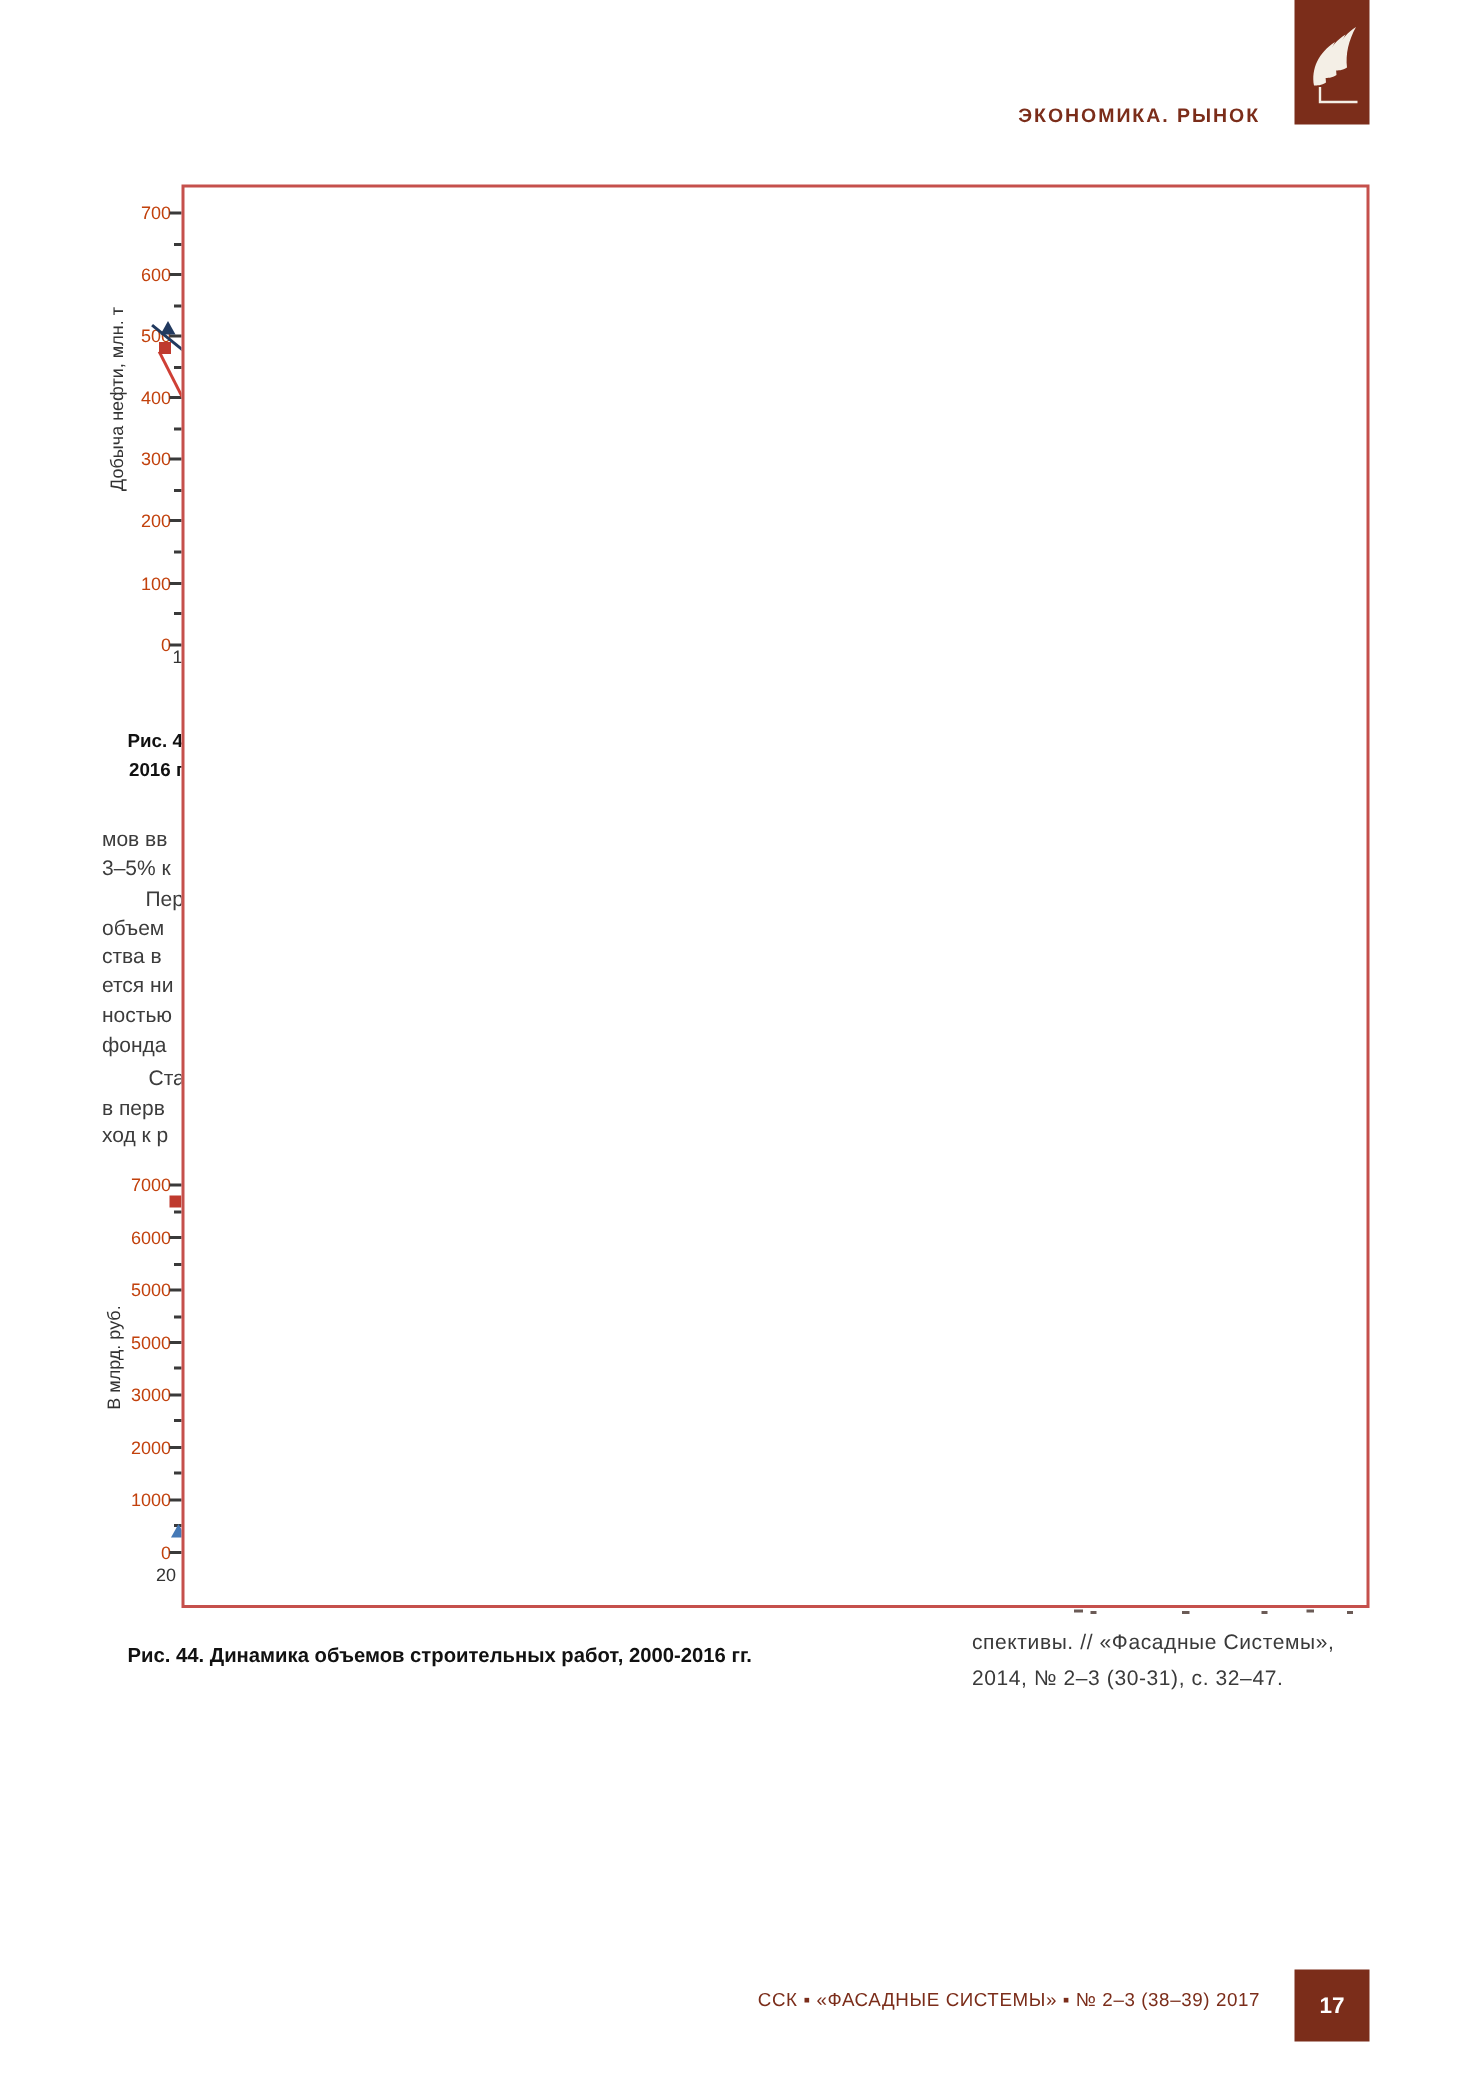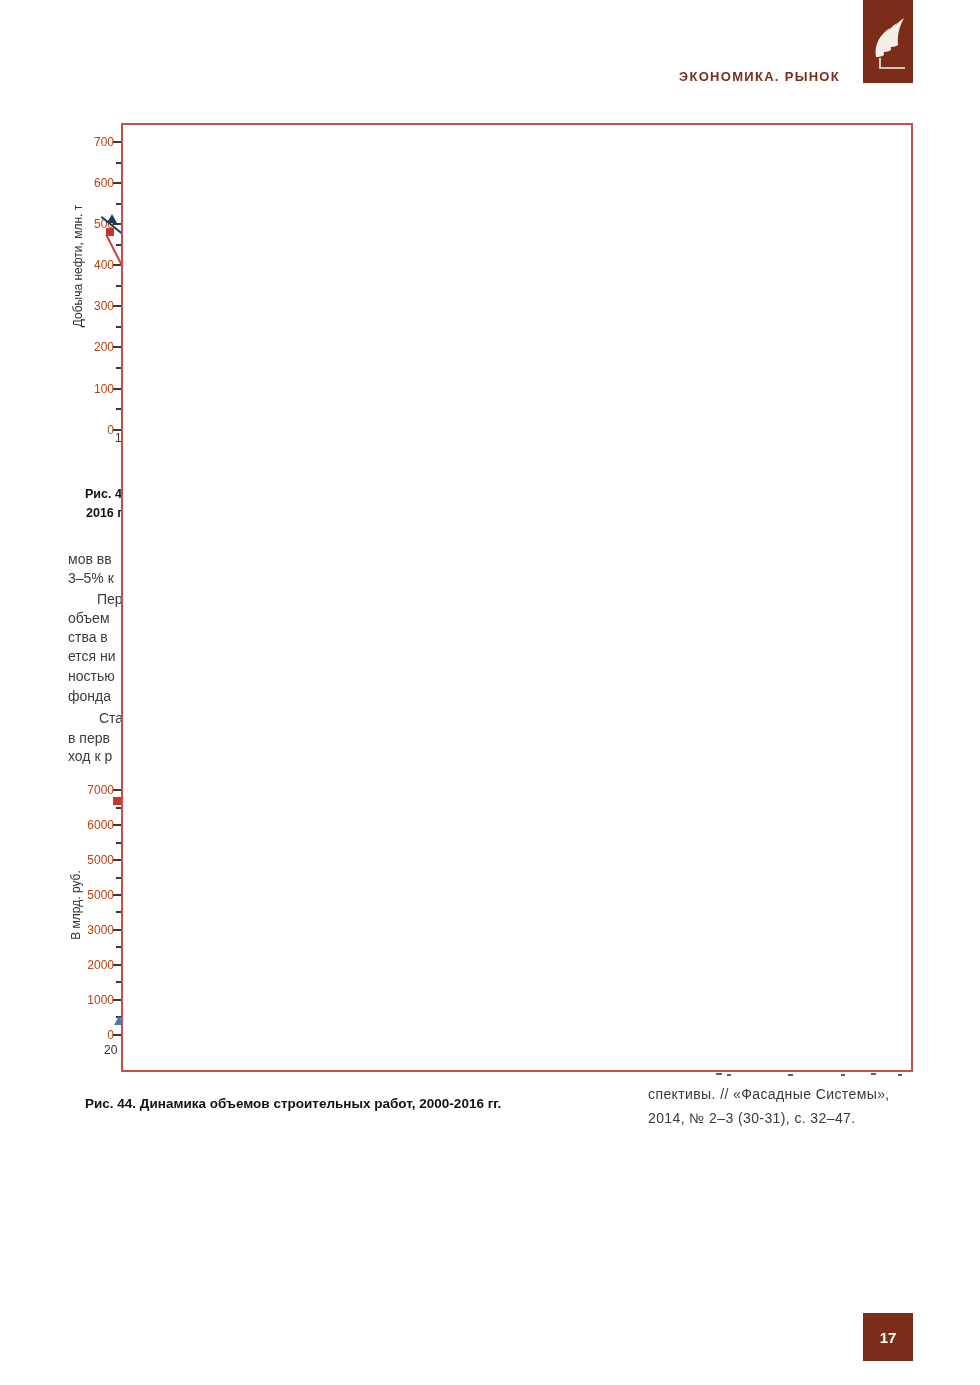--- a/index.html
+++ b/index.html
@@ -161,17 +161,18 @@
   <div class="remnant" style="left:788px;top:1074px;width:5px;"></div>
   <div class="remnant" style="left:841px;top:1074px;width:4px;"></div>
   <div class="remnant" style="left:871px;top:1073px;width:5px;"></div>
   <div class="remnant" style="left:898px;top:1074px;width:4px;"></div>
 
   <div class="fig44-cap">Рис. 44. Динамика объемов строительных работ, 2000-2016 гг.</div>
 
   <div class="right-col-line" style="top:1086px;">спективы. // «Фасадные Системы»,</div>
   <div class="right-col-line" style="top:1110px;">2014, № 2–3 (30-31), с. 32–47.</div>
 
+  <div class="footer-line">ССК ▪ «ФАСАДНЫЕ СИСТЕМЫ» ▪ № 2–3 (38–39) 2017</div>
   <div class="page-num-box">
     <span>17</span>
   </div>
 
 </div>
 
 </body></html>

